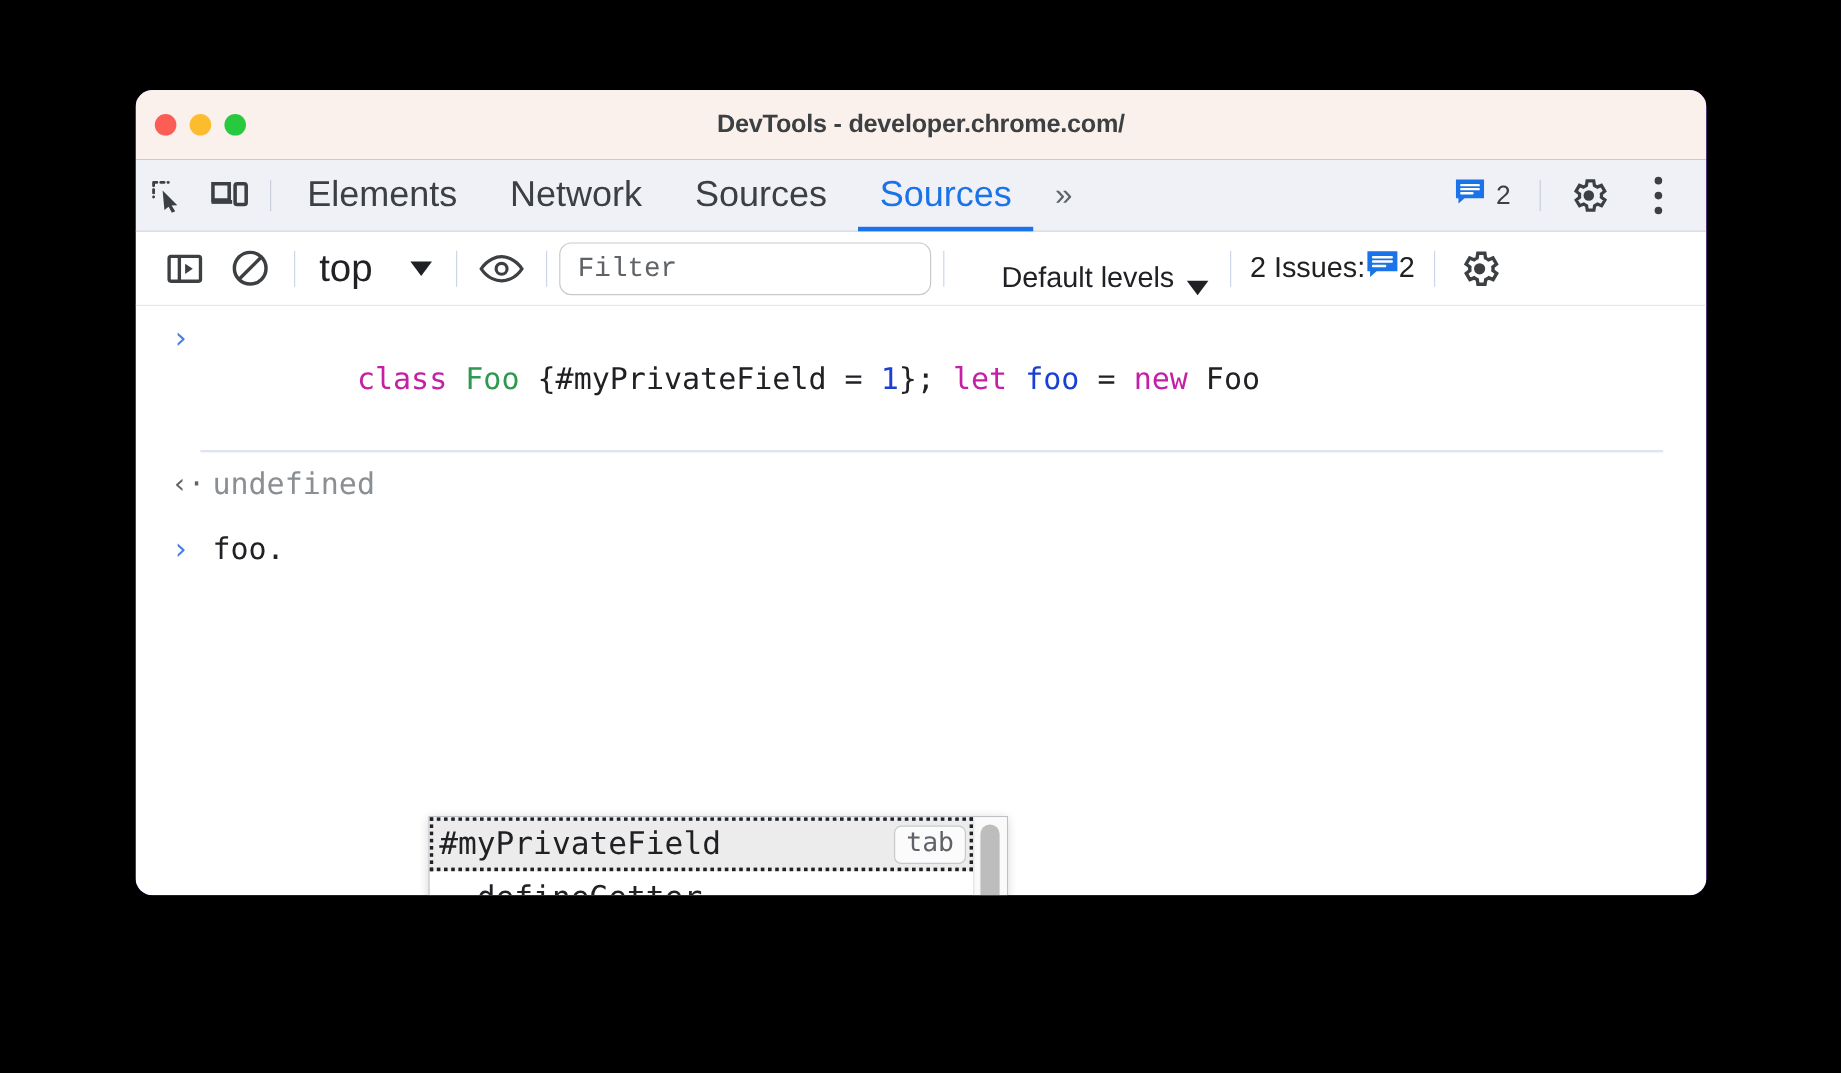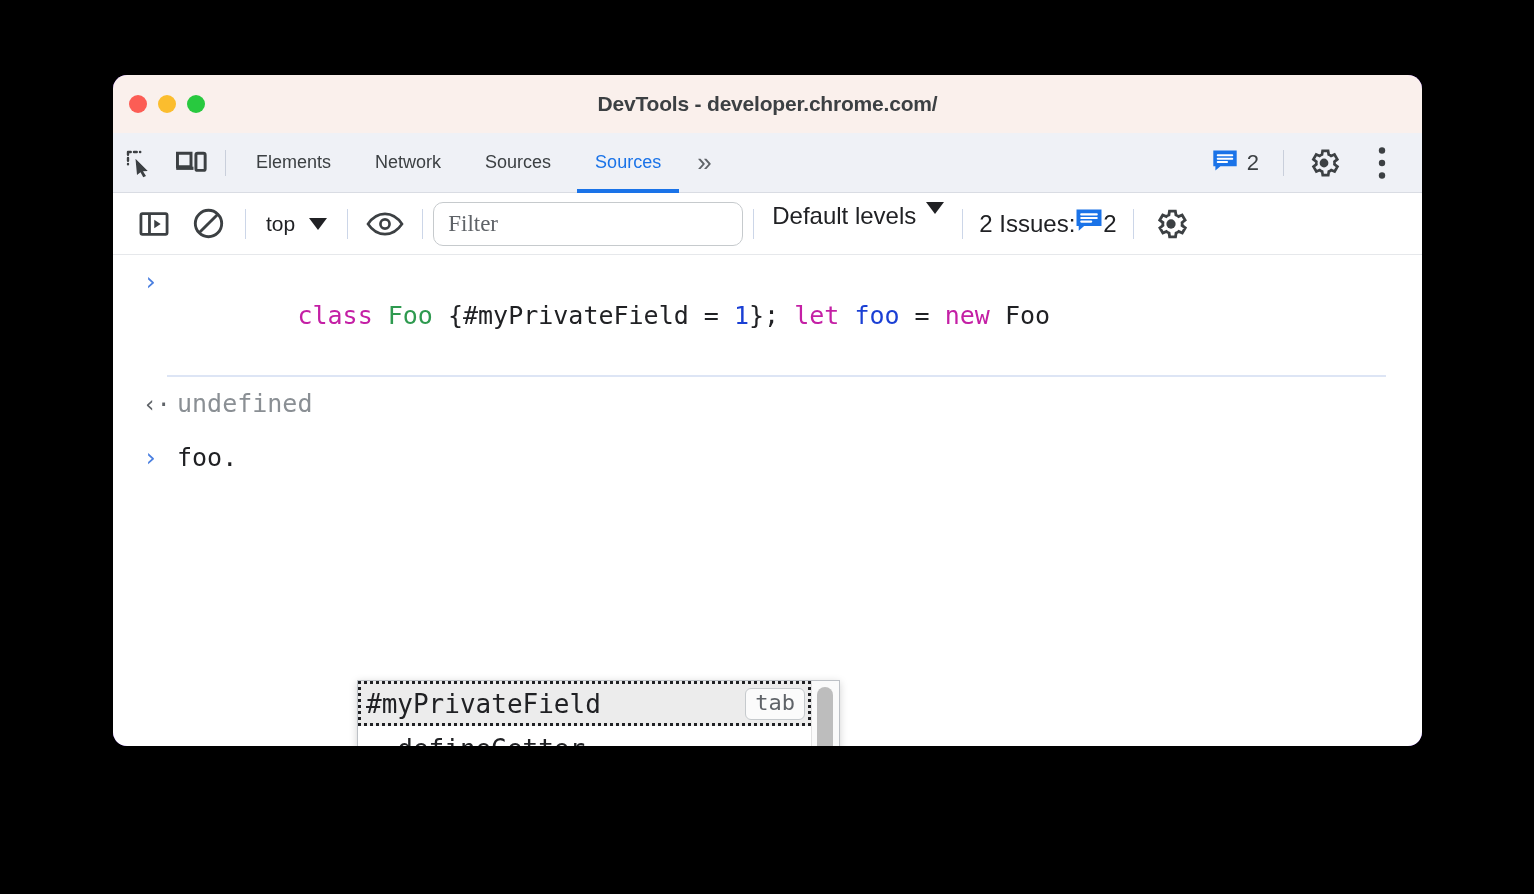--- a/index.html
+++ b/index.html
@@ -77,21 +77,21 @@
     height: 26px;
     background: #c9cfdb;
     margin: 0 8px;
   }
   .tab {
     position: relative;
     height: 60px;
     padding: 0 22px;
     display: flex;
     align-items: center;
-    font-size: 18px;
+    font-size: 30px;
     color: #3c4043;
     cursor: pointer;
   }
   .tab.active { color: #1a73e8; }
   .tab.active::after {
     content: "";
     position: absolute;
     left: 4px; right: 4px; bottom: 0;
     height: 4px;
     background: #1a73e8;
@@ -145,55 +145,56 @@
   }
   .ct-sep {
     width: 1px;
     height: 30px;
     background: #ccd6e8;
     margin: 0 10px;
   }
   .ct-select {
     display: flex;
     align-items: center;
-    gap: 14px;
+    gap: 32px;
     height: 44px;
     padding: 0 10px;
-    font-size: 21px;
+    font-size: 32px;
     color: #202124;
     cursor: pointer;
   }
   .caret {
     width: 0; height: 0;
     border-left: 9px solid transparent;
     border-right: 9px solid transparent;
     border-top: 12px solid #202124;
   }
   #filter-input {
     width: 310px;
     height: 44px;
     border: 1px solid #c6cacd;
     border-radius: 10px;
     padding: 0 14px;
-    font-family: Liberation Serif, serif;
+    font-family: Liberation Mono, monospace;
     font-size: 23px;
     color: #5f6368;
     outline: none;
     background: #fff;
   }
   #filter-input::placeholder { color: #5f6368; opacity: 1; }
   .ct-levels {
     display: flex;
-    align-items: flex-start;
+    align-items: flex-end;
     gap: 10px;
     height: 44px;
     padding: 0 8px;
     font-size: 24px;
     color: #202124;
     cursor: pointer;
+    margin-left: 29px;
   }
   .ct-issues {
     display: flex;
     align-items: center;
     height: 44px;
     padding: 0 6px;
     font-size: 24px;
     color: #202124;
     cursor: pointer;
   }

